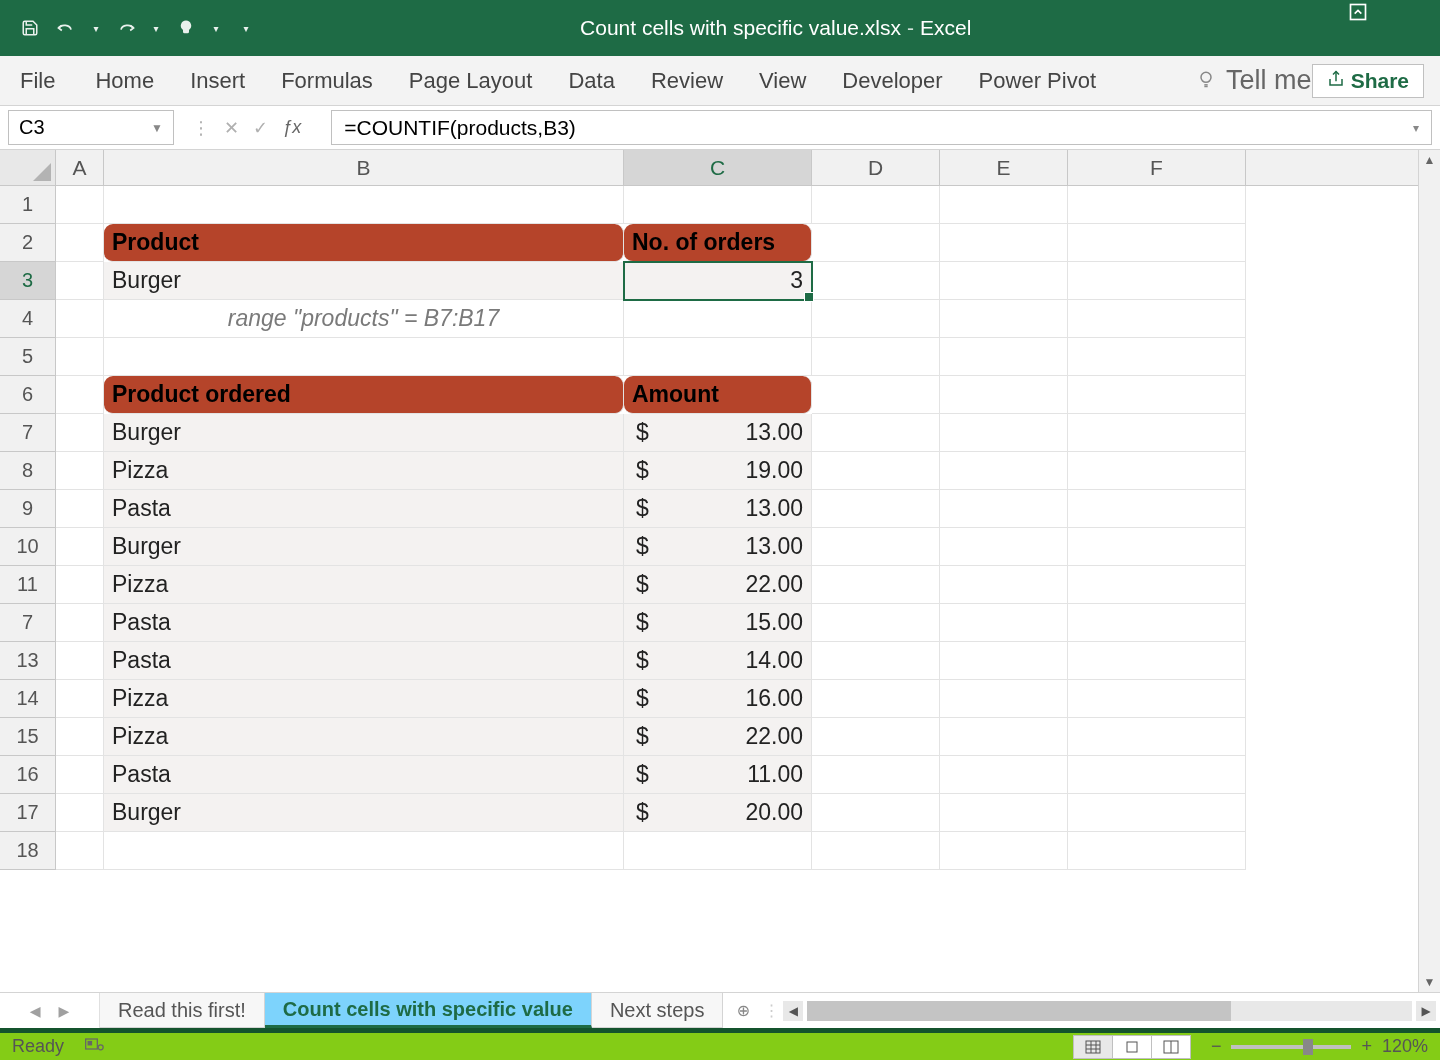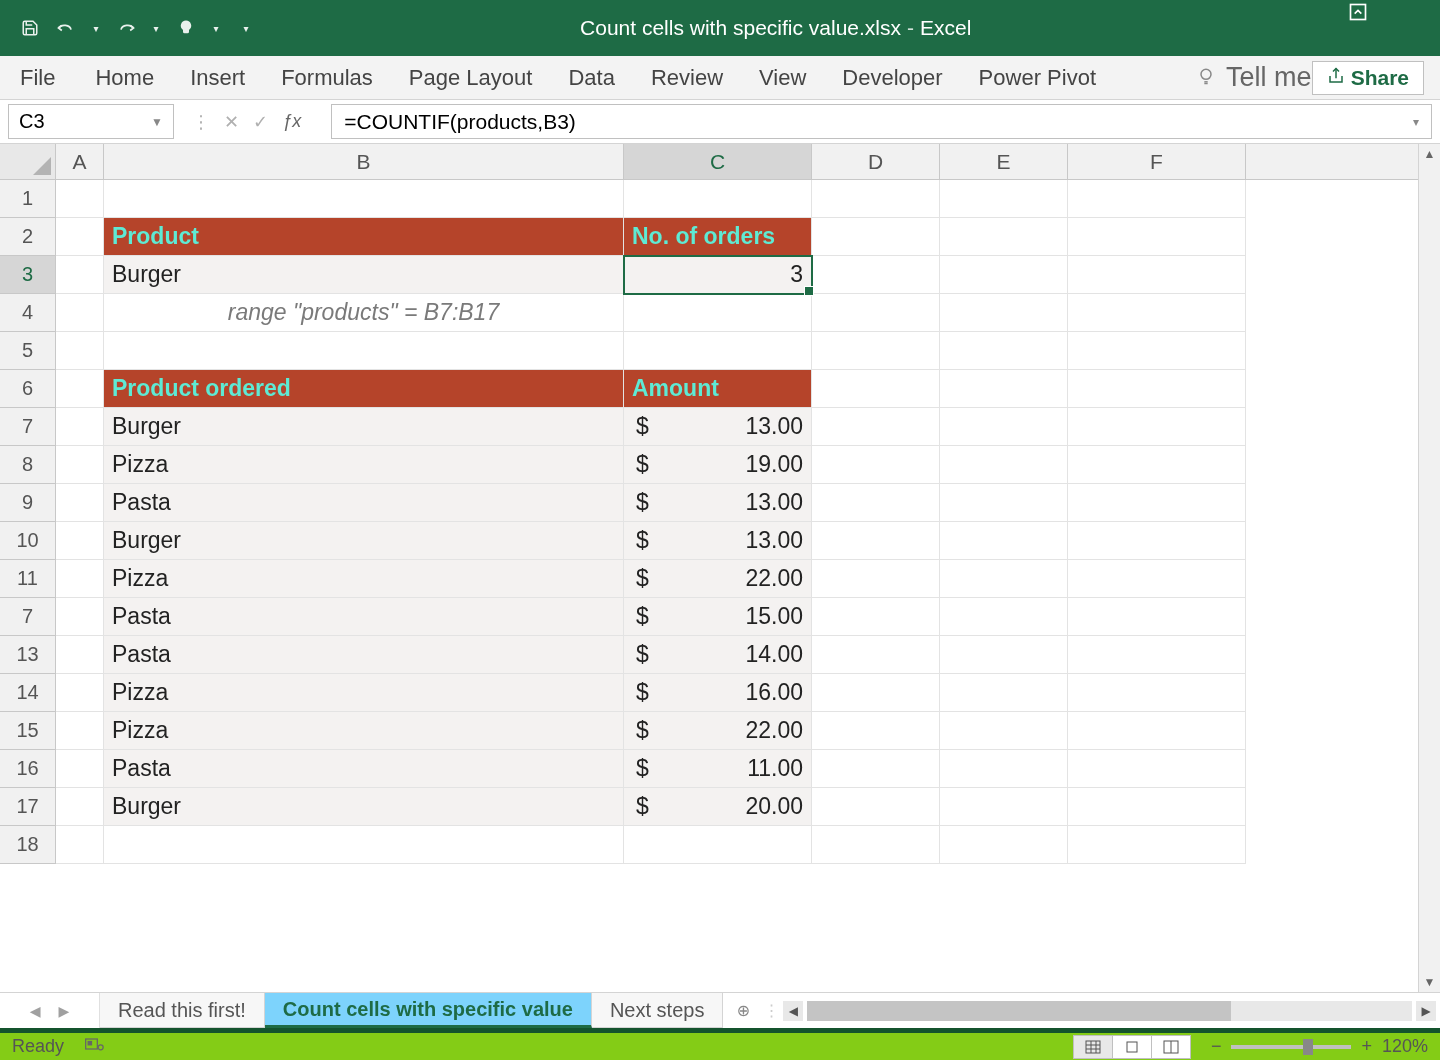--- a/index.html
+++ b/index.html
@@ -10,21 +10,21 @@
 .titlebar-left { display: flex; align-items: center; gap: 16px; padding-left: 12px; }
 .qat-icon { width: 20px; height: 20px; display: flex; align-items: center; justify-content: center; color: #fff; opacity: 0.9; }
 .titlebar-center { flex: 1; text-align: center; font-size: 21px; font-weight: 300; }
 .titlebar-center .dash { margin: 0 6px; opacity: 0.8; }
 .titlebar-right { display: flex; align-items: center; gap: 20px; padding-right: 12px; flex-direction: column; }
 .user-name { font-size: 20px; }
 .avatar { width: 42px; height: 42px; background: linear-gradient(135deg, #5a7a6a, #2a3a32); border: 1px solid rgba(255,255,255,0.2); }
 .win-btn { width: 26px; height: 26px; display: flex; align-items: center; justify-content: center; cursor: pointer; }
 
 
-.ribbon { height: 44px; background: #f3f3f3; border-bottom: 1px solid #d4d4d4; display: flex; align-items: center; padding: 0 16px; gap: 0; }
+.ribbon { height: 50px; background: #f3f3f3; border-bottom: 1px solid #d4d4d4; display: flex; align-items: center; padding: 0 16px; gap: 0; }
 .ribbon-tab { padding: 0 18px; height: 100%; display: flex; align-items: center; font-size: 22px; color: #444; cursor: pointer; }
 .ribbon-tab:first-child { padding-left: 4px; padding-right: 22px; }
 .ribbon-spacer { flex: 1; }
 .tellme { display: flex; align-items: center; gap: 10px; color: #666; font-size: 27px; }
 .share-btn { border: 1px solid #c0c0c0; background: #fff; padding: 4px 14px; font-size: 21px; color: #1e6b45; display: flex; align-items: center; gap: 6px; cursor: pointer; font-weight: 600; }
 
 
 .formulabar { height: 44px; display: flex; align-items: stretch; border-bottom: 1px solid #d4d4d4; }
 .namebox { width: 166px; border: 1px solid #c0c0c0; margin: 4px 0 4px 8px; display: flex; align-items: center; padding: 0 10px; font-size: 20px; background: #fff; justify-content: space-between; }
 .namebox-arrow { color: #888; font-size: 12px; }
@@ -53,21 +53,21 @@
 .rowhead { width: 56px; background: #f1f1f1; border-right: 1px solid #c8c8c8; border-bottom: 1px solid #c8c8c8; display: flex; align-items: center; justify-content: center; font-size: 20px; color: #555; }
 .rowhead.active { background: #d6d6d6; color: #1e6b45; }
 .cell { border-right: 1px solid #e3e3e3; border-bottom: 1px solid #e3e3e3; display: flex; align-items: center; padding: 0 8px; font-size: 23px; color: #222; position: relative; background: #fff; }
 .cell.col-A { width: 48px; }
 .cell.col-B { width: 520px; }
 .cell.col-C { width: 188px; }
 .cell.col-D { width: 128px; }
 .cell.col-E { width: 128px; }
 .cell.col-F { width: 178px; }
 
-.hdr { background: #b5442a !important; color: #5eead4; font-weight: 600; }
+.hdr { background: #b5442a !important; color: #000000; font-weight: 600; border-radius: 9px; }
 .data { background: #f4f2f1 !important; }
 .center-note { justify-content: center; font-style: italic; color: #7a7a7a; }
 .amount { justify-content: space-between; font-variant-numeric: tabular-nums; }
 .amount .cur { padding-left: 4px; }
 .amount .val { text-align: right; }
 .rnum { justify-content: flex-end; }
 
 .selected { outline: 2px solid #1e6b45; outline-offset: -1px; z-index: 5; }
 .selected::after { content: ''; position: absolute; width: 8px; height: 8px; background: #1e6b45; right: -3px; bottom: -3px; border: 1px solid #fff; }
 

